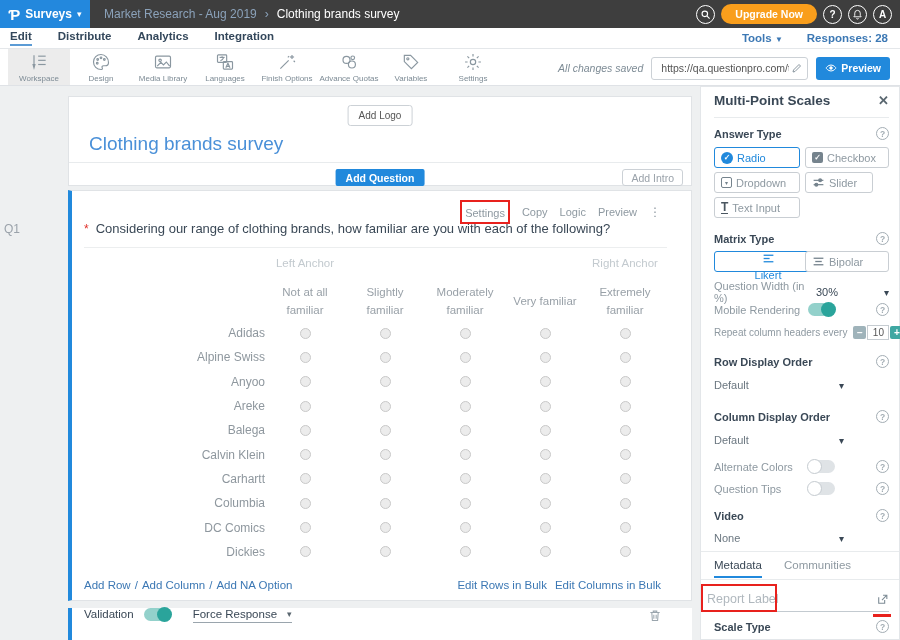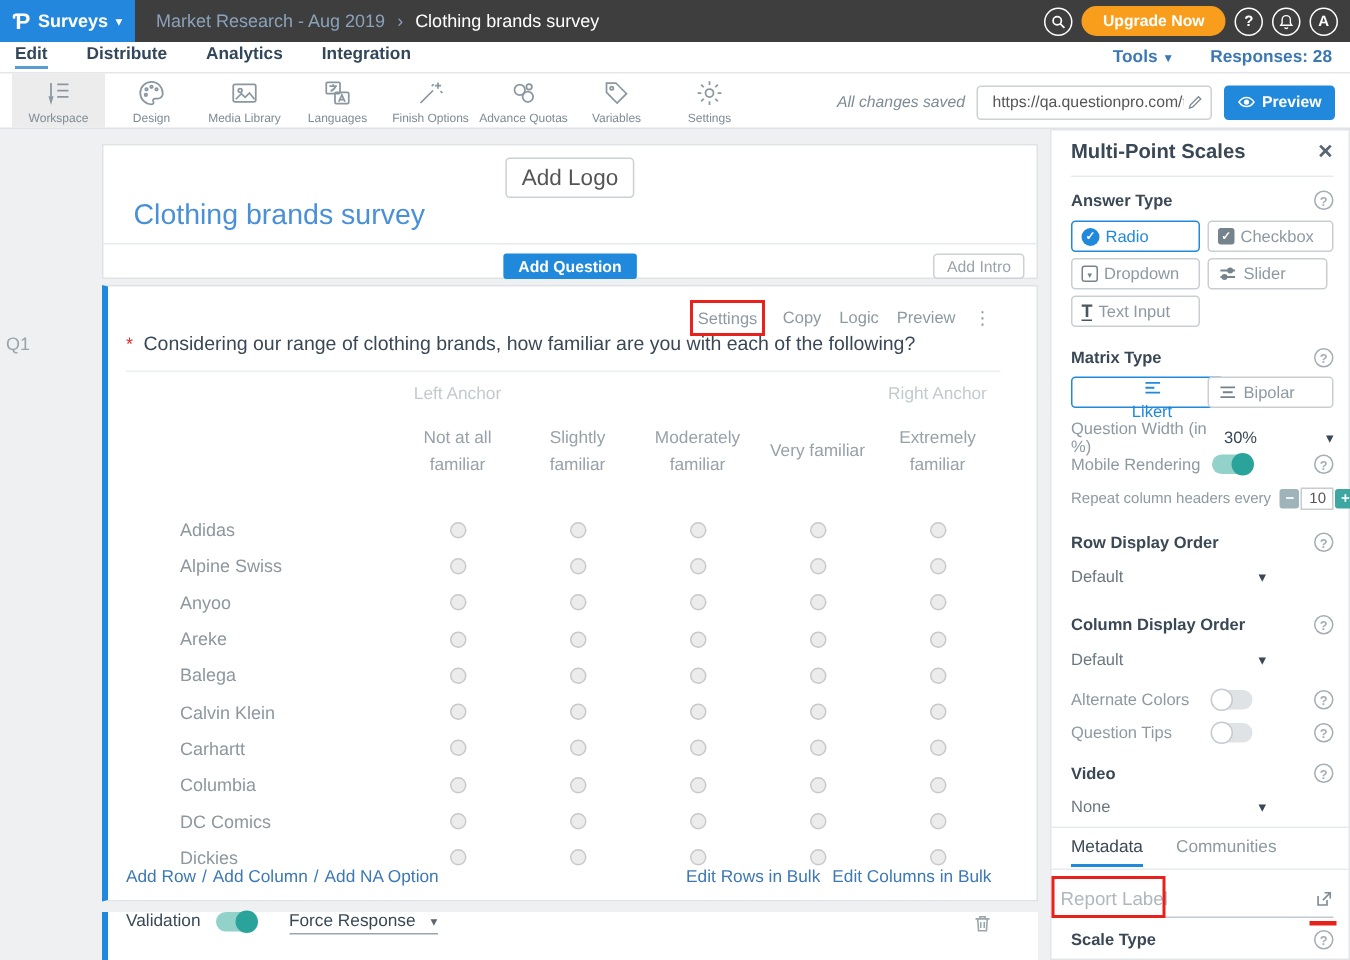--- a/index.html
+++ b/index.html
@@ -53,21 +53,21 @@
   .preview-btn{background:#2189dc;color:#fff;border:none;border-radius:3px;height:23px;padding:0 9px;
     font-size:10.5px;font-weight:bold;display:flex;align-items:center;gap:4px;cursor:pointer;
     font-family:"Liberation Sans",sans-serif;}
 
   
   .q-label{position:absolute;left:4px;top:222px;font-size:12px;color:#9aa2aa;}
 
   .survey-card{position:absolute;left:68px;top:96px;width:624px;height:90px;background:#fff;
     border:1px solid #e0e3e6;}
   .add-logo-btn{position:absolute;left:50%;transform:translateX(-50%);top:8px;background:#fff;
-    border:1px solid #ccd1d6;border-radius:3px;padding:4px 10px;font-size:15px;color:#555;
+    border:1px solid #ccd1d6;border-radius:3px;padding:4px 10px;font-size:10px;color:#555;
     cursor:pointer;font-family:"Liberation Sans",sans-serif;}
   .survey-title{position:absolute;left:20px;top:36px;font-size:19px;color:#4a90d8;cursor:pointer;}
   .survey-card-divider{position:absolute;left:0;right:0;top:65px;border-top:1px solid #e8ebed;}
   .add-question-btn{position:absolute;left:50%;transform:translateX(-50%);top:72px;background:#2189dc;
     color:#fff;border:none;border-radius:2px;height:17px;padding:0 10px;font-size:10.5px;font-weight:bold;
     cursor:pointer;font-family:"Liberation Sans",sans-serif;}
   .add-intro-btn{position:absolute;right:8px;top:72px;background:#fff;color:#9aa2aa;
     border:1px solid #ccd1d6;border-radius:3px;height:17px;padding:0 8px;font-size:10.5px;
     cursor:pointer;font-family:"Liberation Sans",sans-serif;}
 
@@ -80,21 +80,21 @@
   .question-row{position:absolute;left:12px;top:30px;display:flex;gap:7px;align-items:flex-start;}
   .req-star{color:#e0302a;font-size:12px;margin-top:1px;}
   .question-text{font-size:13px;color:#3a4856;cursor:text;}
   .q-divider{position:absolute;left:12px;right:24px;top:56px;border-top:1px solid #eceeef;}
 
   .matrix{position:absolute;left:12px;top:66px;}
   .m-row{display:grid;grid-template-columns:181px repeat(5,80px);align-items:center;}
   .anchor-cell{font-size:11.5px;color:#c3cacf;text-align:center;}
   .m-head{font-size:11.5px;color:#99a1a8;text-align:center;line-height:1.55;padding:0 6px;cursor:pointer;}
   .header-row{margin-top:14px;min-height:38px;align-items:center;}
-  .m-body{margin-top:20px;}
+  .m-body{margin-top:0;text-align:right;}
   .m-body .m-row{height:24.3px;}
   .row-label{font-size:12px;color:#8e979e;padding-left:36px;cursor:pointer;}
   .radio{width:11px;height:11px;border-radius:50%;background:#ececec;border:1px solid #c9c9c9;
     justify-self:center;cursor:pointer;}
 
   .q-footer{position:absolute;left:12px;right:30px;top:388px;display:flex;align-items:center;
     justify-content:space-between;}
   .blue-link{font-size:11.5px;color:#3c78b4;cursor:pointer;}
   .link-sep{font-size:11.5px;color:#3c78b4;}
   .footer-left{display:flex;gap:4px;align-items:center;}
@@ -491,21 +491,21 @@
           <span>Radio</span>
         </div>
         <div class="opt-btn" style="left: 104px; width: 84px; top: 60px;">
           <span class="gi gi-check">✓</span>
           <span>Checkbox</span>
         </div>
         <div class="opt-btn" style="left: 13px; width: 86px; top: 85px;">
           <span class="gi gi-drop">▾</span>
           <span>Dropdown</span>
         </div>
-        <div class="opt-btn" style="left: 104px; width: 80px; top: 85px;">
+        <div class="opt-btn" style="left: 104px; width: 68px; top: 85px;">
           <span class="gi">
             <svg width="13" height="13" viewBox="0 0 24 24" fill="none" stroke="#75838d" stroke-width="2.2">
               <line x1="3" y1="8" x2="21" y2="8"></line>
               <circle cx="15" cy="8" r="2.6" fill="#75838d"></circle>
               <line x1="3" y1="16" x2="21" y2="16"></line>
               <circle cx="8" cy="16" r="2.6" fill="#75838d"></circle>
             </svg>
           </span>
           <span>Slider</span>
         </div>

